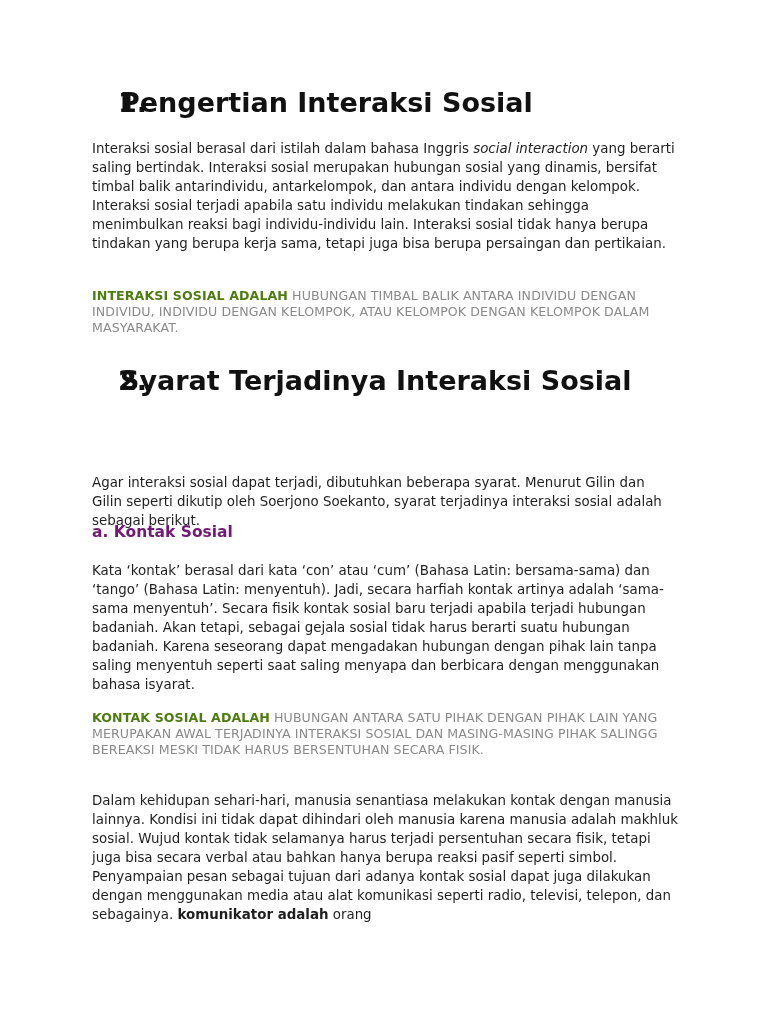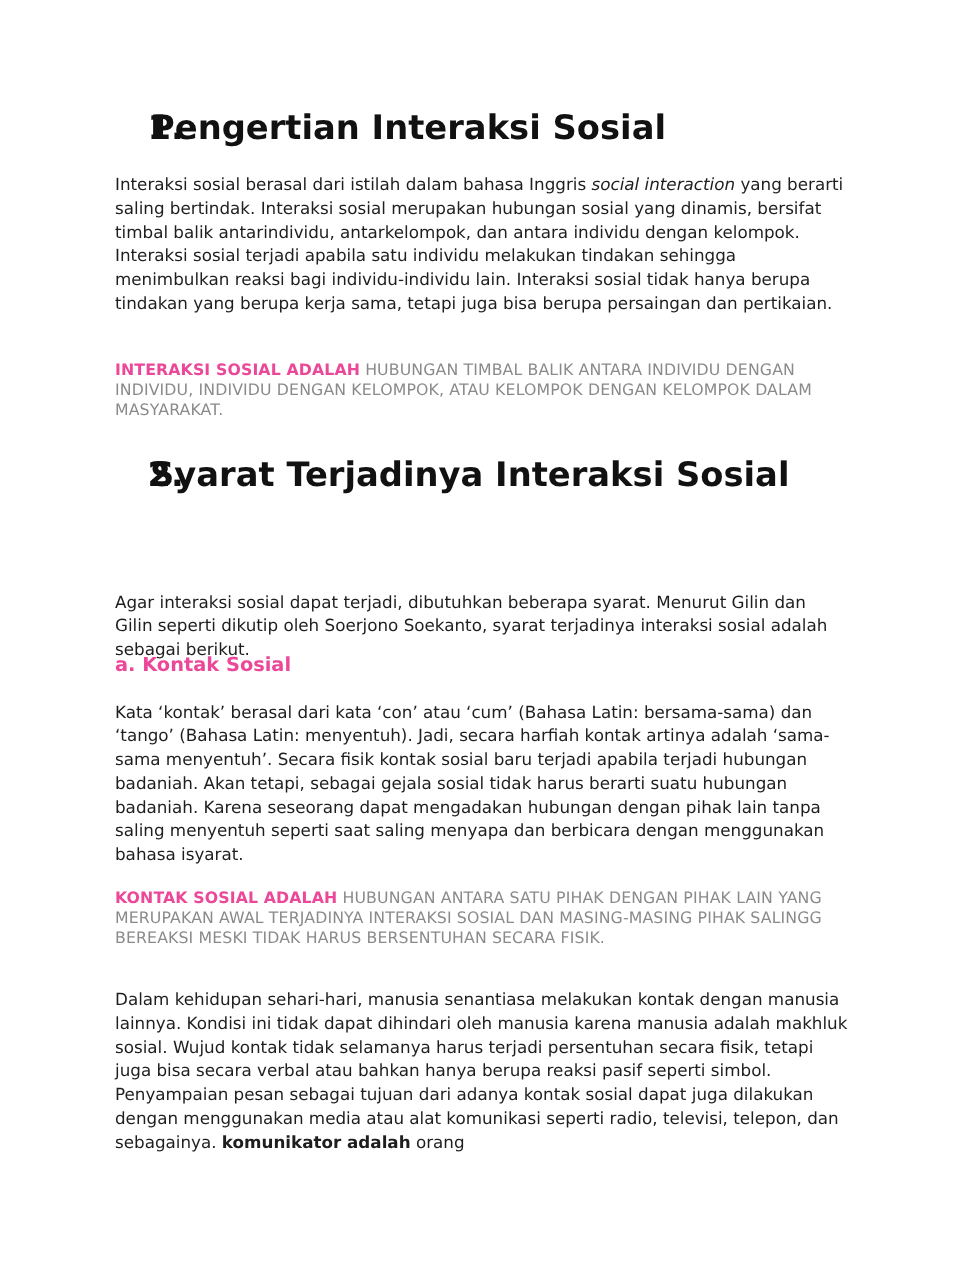--- a/index.html
+++ b/index.html
@@ -3,22 +3,22 @@
   <meta charset="utf-8">
   <style>
     html, body { margin: 0; padding: 0; background: #ffffff; }
     body { width: 768px; height: 1024px; overflow: hidden; position: relative; font-family: "DejaVu Sans", sans-serif; color: #1a1a1a; }
     .page { position: absolute; left: 92px; top: 0; width: 586px; }
     h1 { font-family: "DejaVu Sans", sans-serif; font-weight: bold; font-size: 27px; line-height: 33px; margin: 0; color: #111; position: absolute; left: 0; width: 586px; }
     h1 .num { position: absolute; left: 26px; }
     h1 .txt { display: block; margin-left: 28px; }
     .p { position: absolute; left: 0; width: 586px; font-size: 13.4px; line-height: 19px; color: #1e1e1e; margin: 0; }
     .callout { position: absolute; left: 0; width: 586px; font-size: 12.6px; line-height: 16px; color: #8a8a8a; margin: 0; letter-spacing: 0.1px; }
-    .callout b { color: #ec4899; font-weight: bold; }
-    h3 { position: absolute; left: 0; margin: 0; font-size: 15.5px; font-weight: bold; color: #ec4899; }
+    .callout b { color: #4d7c0f; font-weight: bold; }
+    h3 { position: absolute; left: 0; margin: 0; font-size: 15.5px; font-weight: bold; color: #701a75; }
     i { font-style: italic; }
     .bold { font-weight: bold; }
   </style>
 </head>
 <body>
 
 <div class="page">
 
   <h1 style="top:86px;">
     <span class="num">1.</span>

